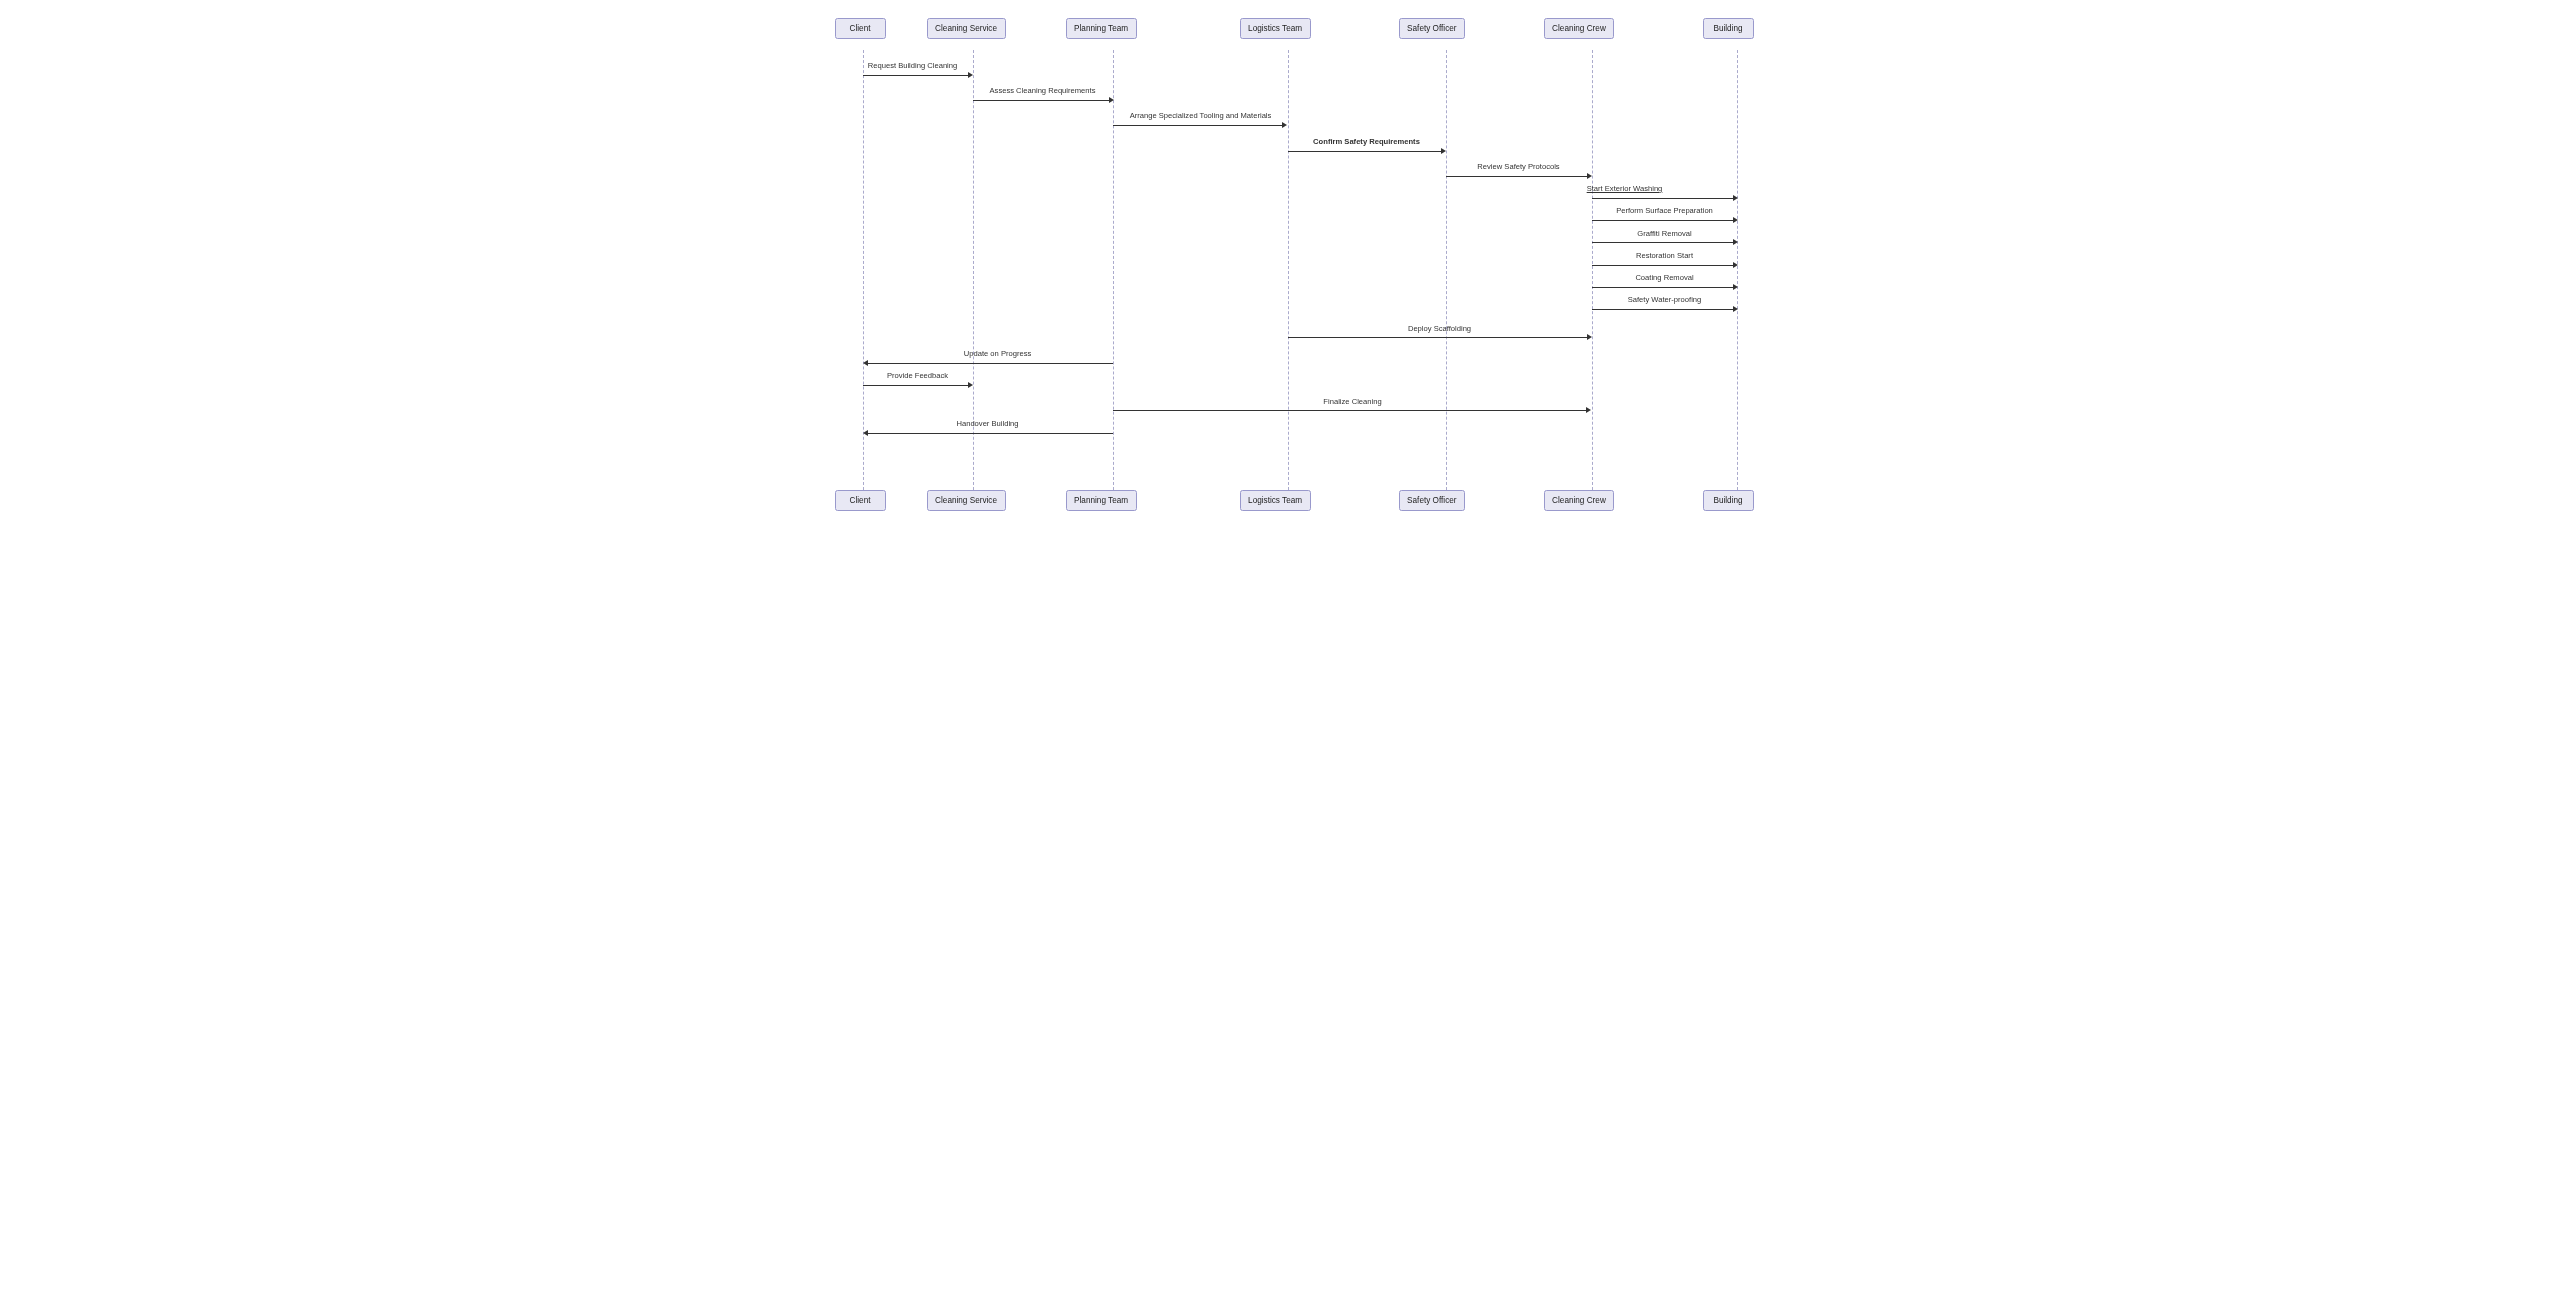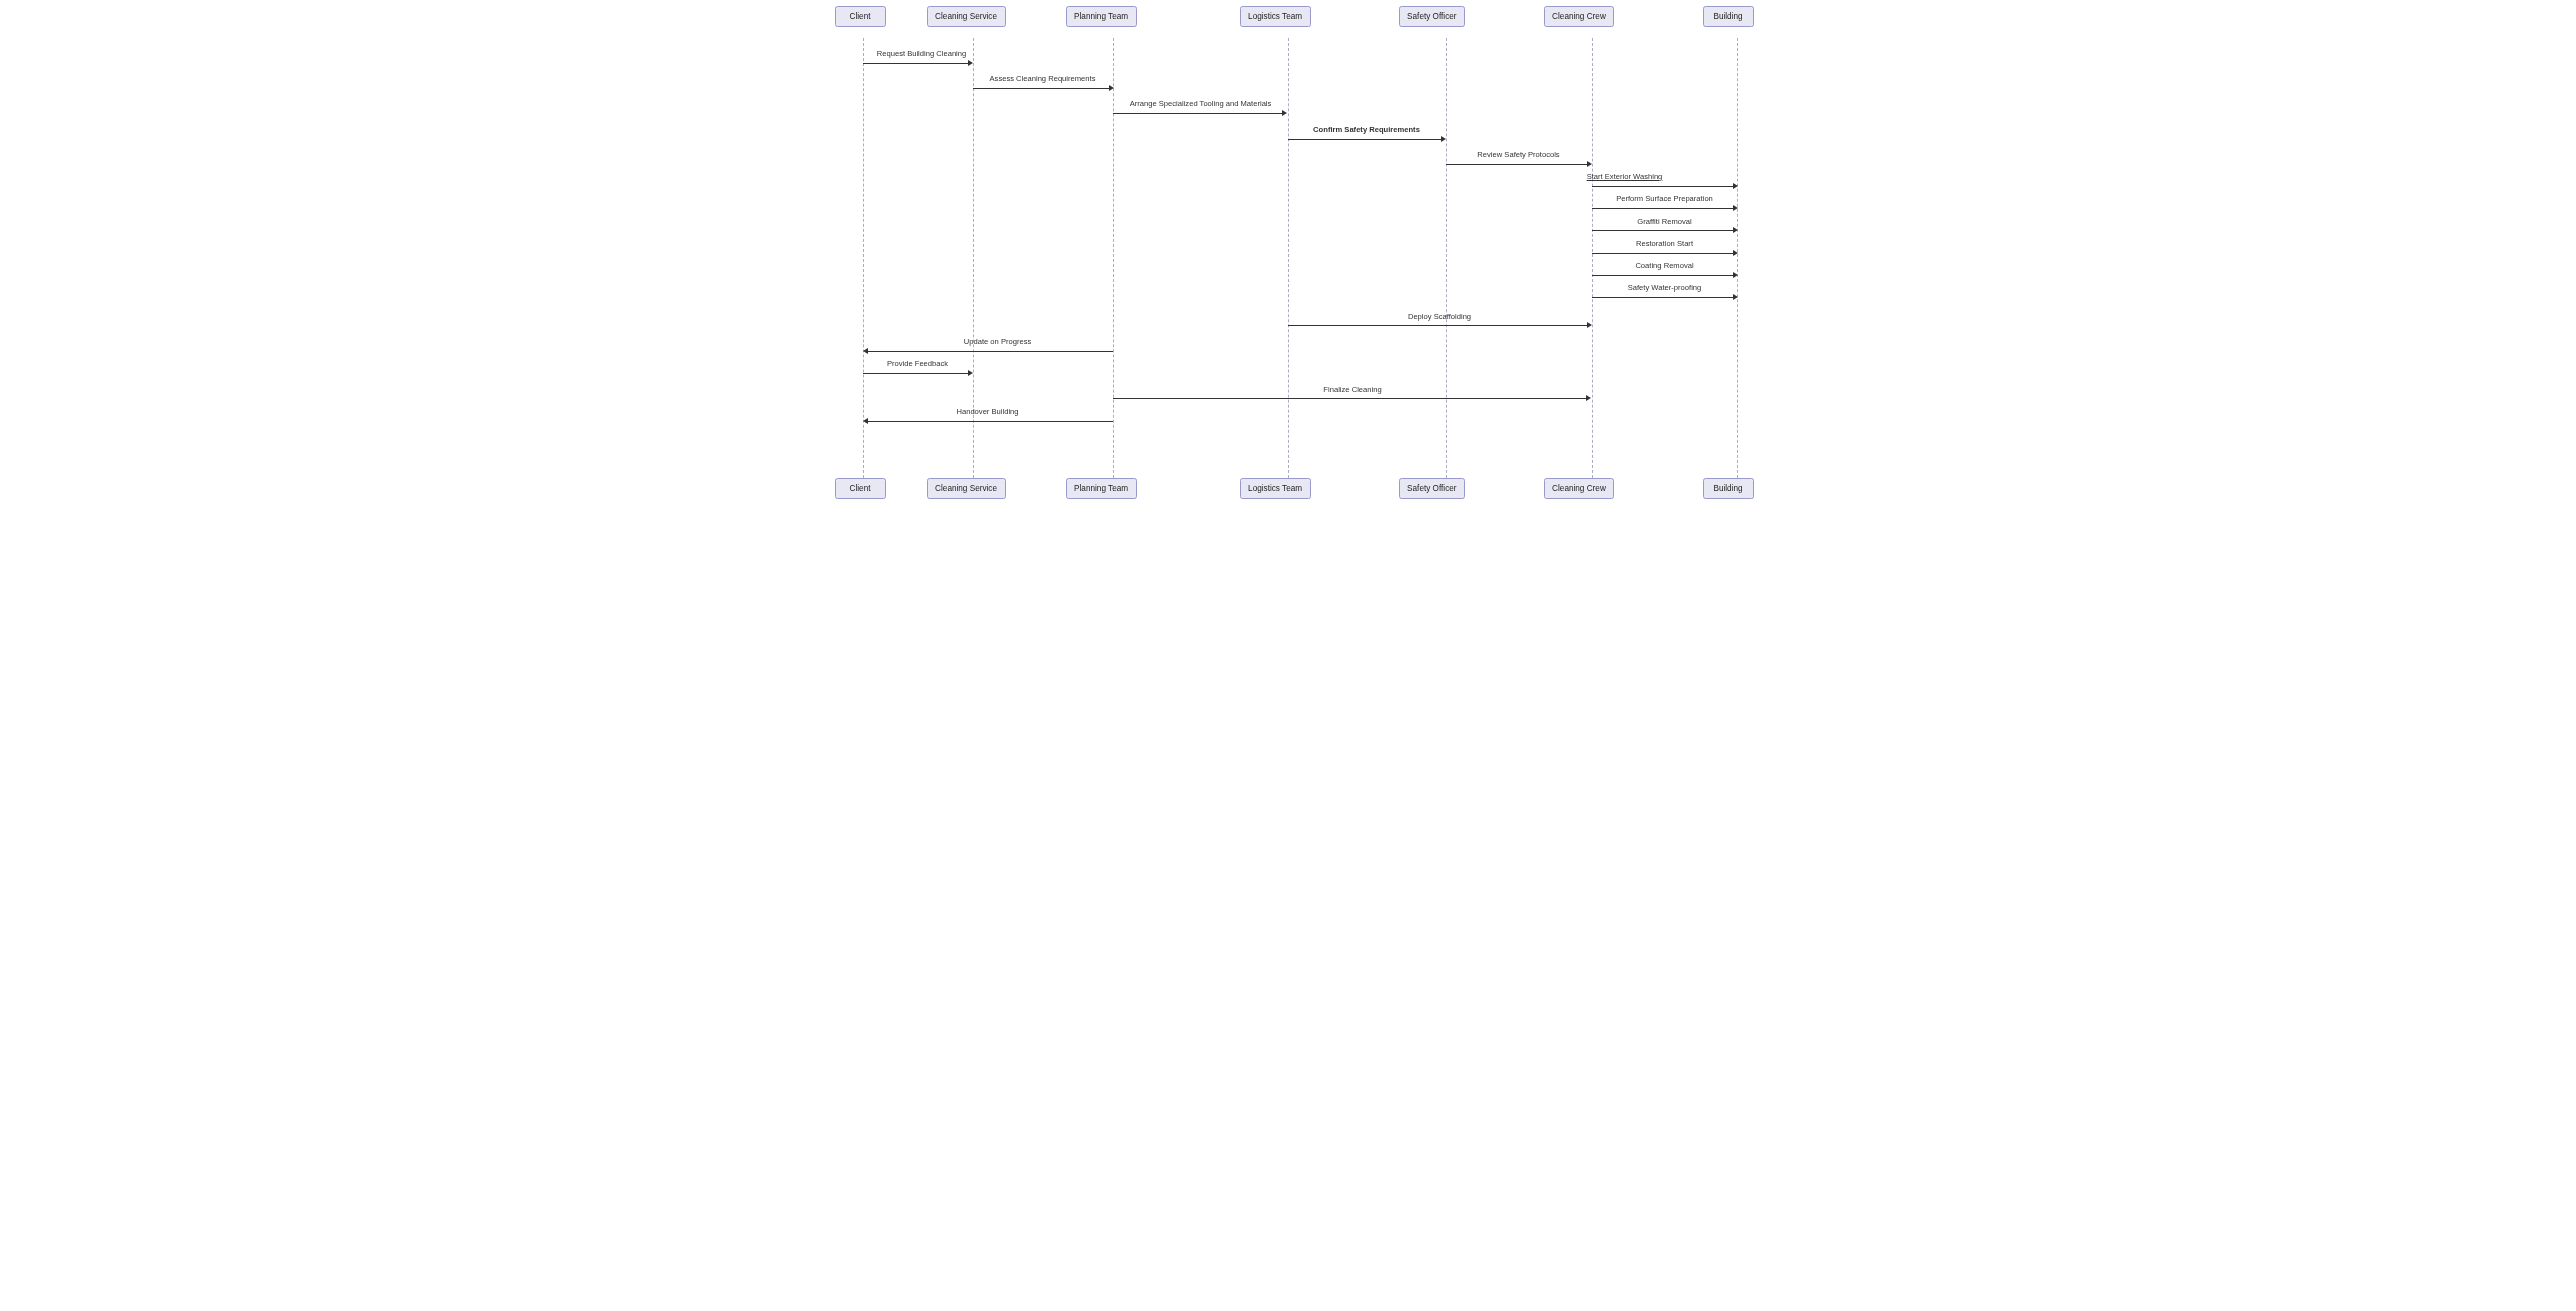--- a/index.html
+++ b/index.html
@@ -7,21 +7,21 @@
       background: #fff;
       font-family: Arial, sans-serif;
       font-size: 8.2px;
       color: #333;
       overflow-x: auto;
     }
     .diagram {
       position: relative;
       width: 971px;
       height: 513px;
-      margin: 0 auto;
+      margin: 12px auto;
     }
     .actor-box {
       position: absolute;
       background: #e8e8f4;
       border: 0.6px solid #9999cc;
       border-radius: 2.5px;
       padding: 5px 7.6px;
       text-align: center;
       font-size: 8.2px;
       font-weight: 500;
@@ -82,21 +82,21 @@
     <div class="actor-box" style="left: 741px; top: 6.3px;">Cleaning Crew</div>
     <div class="actor-box" style="left: 741px; top: 478px;">Cleaning Crew</div>
     <div class="lifeline" style="left: 789px; top: 38px; height: 440px;"></div>
     <div class="actor-box" style="left: 900px; top: 6.3px;">Building</div>
     <div class="actor-box" style="left: 900px; top: 478px;">Building</div>
     <div class="lifeline" style="left: 934px; top: 38px; height: 440px;"></div>
     <div style="position: absolute; left: 60px; top: 60px; width: 110px; height: 6.3px; display: flex; align-items: center;">
       <div class="arrow-line" style="flex: 1 1 0%;"></div>
       <div class="arrow-head"></div>
     </div>
-    <div class="message-label" style="left: 113px; top: 49px; transform: translateX(-50%); padding-left: 12px;">Request Building Cleaning</div>
+    <div class="message-label" style="left: 104px; top: 49px; transform: translateX(-50%); padding-left: 12px;">Request Building Cleaning</div>
     <div style="position: absolute; left: 170px; top: 85px; width: 141px; height: 6.3px; display: flex; align-items: center;">
       <div class="arrow-line" style="flex: 1 1 0%;"></div>
       <div class="arrow-head"></div>
     </div>
     <div class="message-label" style="left: 240px; top: 74px; transform: translateX(-50%);">Assess Cleaning Requirements</div>
     <div style="position: absolute; left: 310px; top: 110px; width: 174px; height: 6.3px; display: flex; align-items: center;">
       <div class="arrow-line" style="flex: 1 1 0%;"></div>
       <div class="arrow-head"></div>
     </div>
     <div class="message-label" style="left: 398px; top: 99px; transform: translateX(-50%);">Arrange Specialized Tooling and Materials</div>

